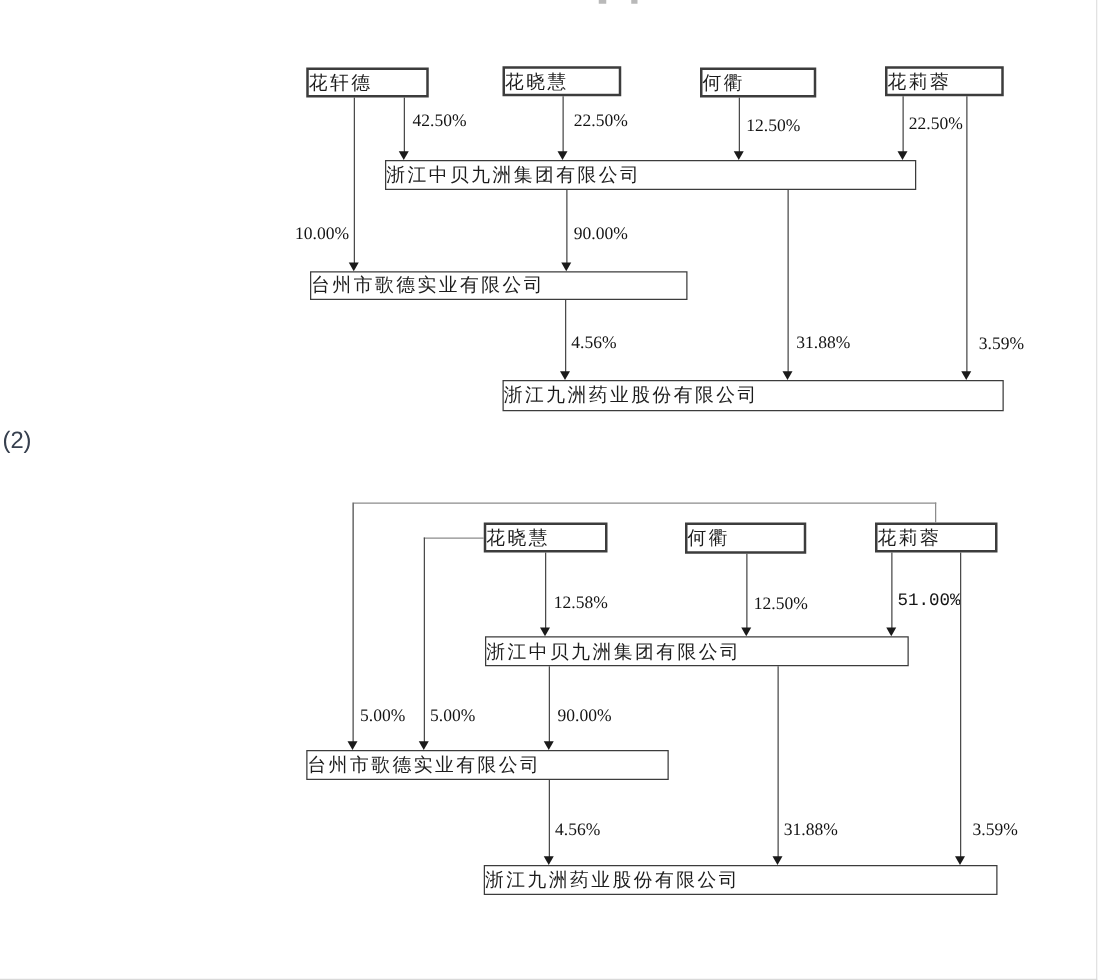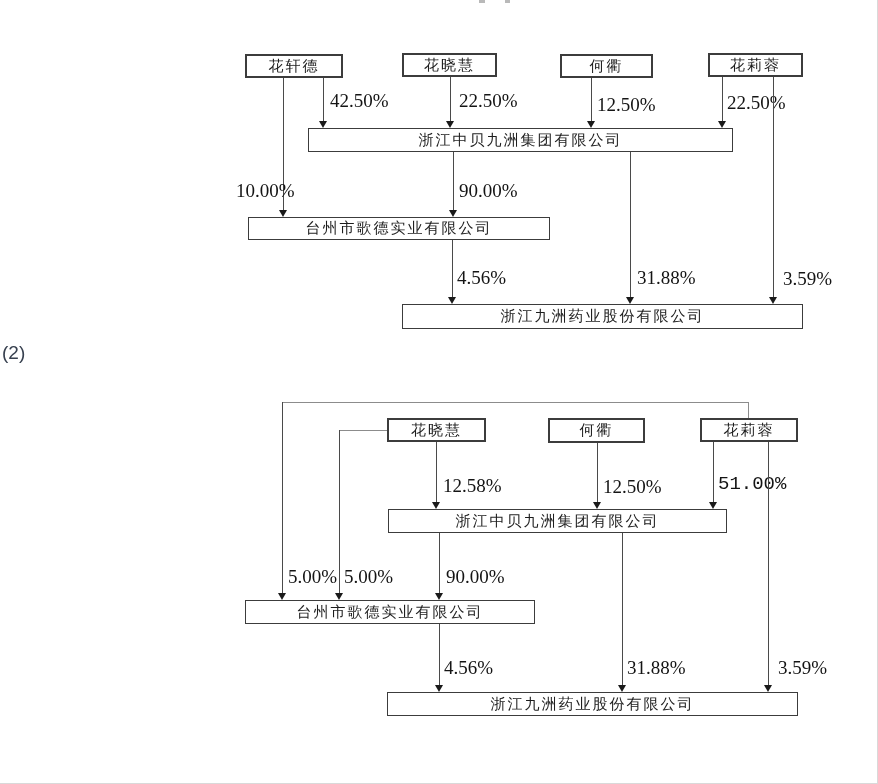--- a/index.html
+++ b/index.html
@@ -11,37 +11,37 @@
     border-bottom:1px solid #d9d9d9;
     box-sizing:border-box;
     overflow:hidden;
     font-family:"Liberation Serif","DejaVu Serif",serif;
   }
   .node{
     position:absolute;
     box-sizing:border-box;
     border:2px solid #3c3c3c;
     background:#ffffff;
-    display:flex;align-items:center;justify-content:center;
+    display:flex;align-items:center;
     font-size:15px;color:#1c1c1c;letter-spacing:2px;
     white-space:nowrap;
   }
   .company{border-width:1px;letter-spacing:2px;}
   .vline{position:absolute;width:1px;background:#4a4a4a;}
   .hline{position:absolute;height:1px;background:#4a4a4a;}
   .gray{background:#8c8c8c;}
   .arrow{
     position:absolute;width:0;height:0;
     border-left:4px solid transparent;
     border-right:4px solid transparent;
     border-top:7px solid #1a1a1a;
   }
   .pct{
     position:absolute;
-    font-size:19px;color:#141414;
+    font-size:14px;color:#141414;
     font-family:"Liberation Serif","DejaVu Serif",serif;
     white-space:nowrap;
   }
   .heading{
     position:absolute;left:2px;top:342px;
     font-family:"Liberation Sans","DejaVu Sans",sans-serif;
     font-size:19px;color:#37404f;
     display:flex;white-space:nowrap;
   }
   .heading .num{margin-right:22px;}

